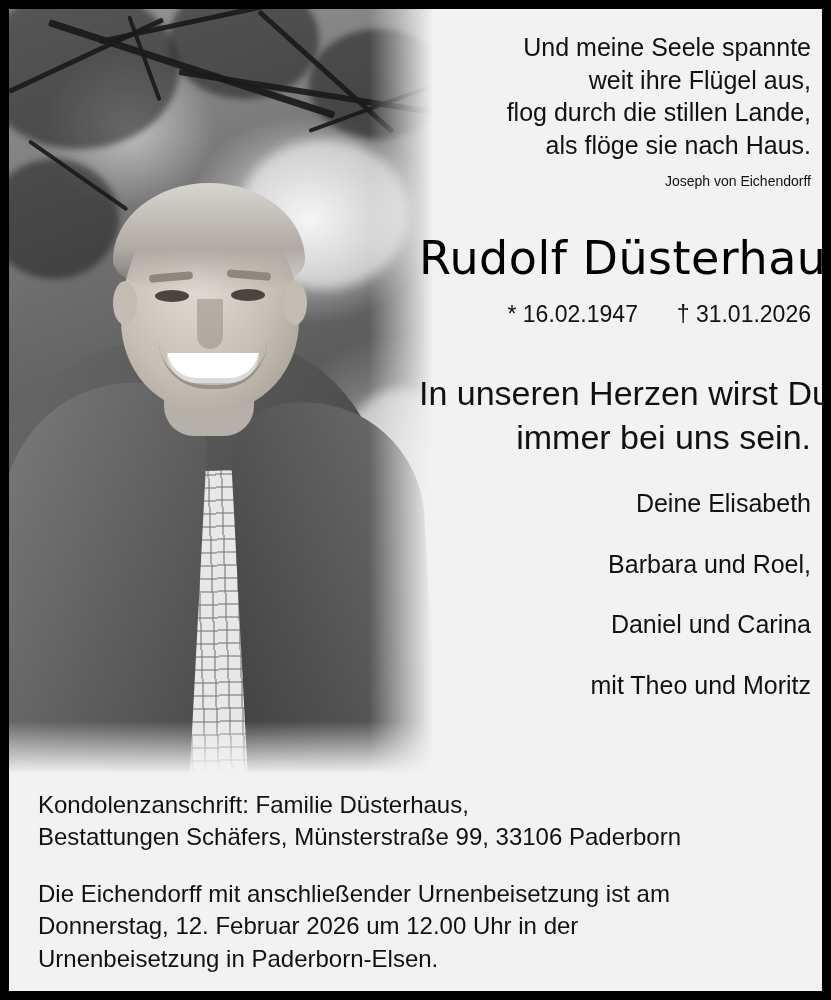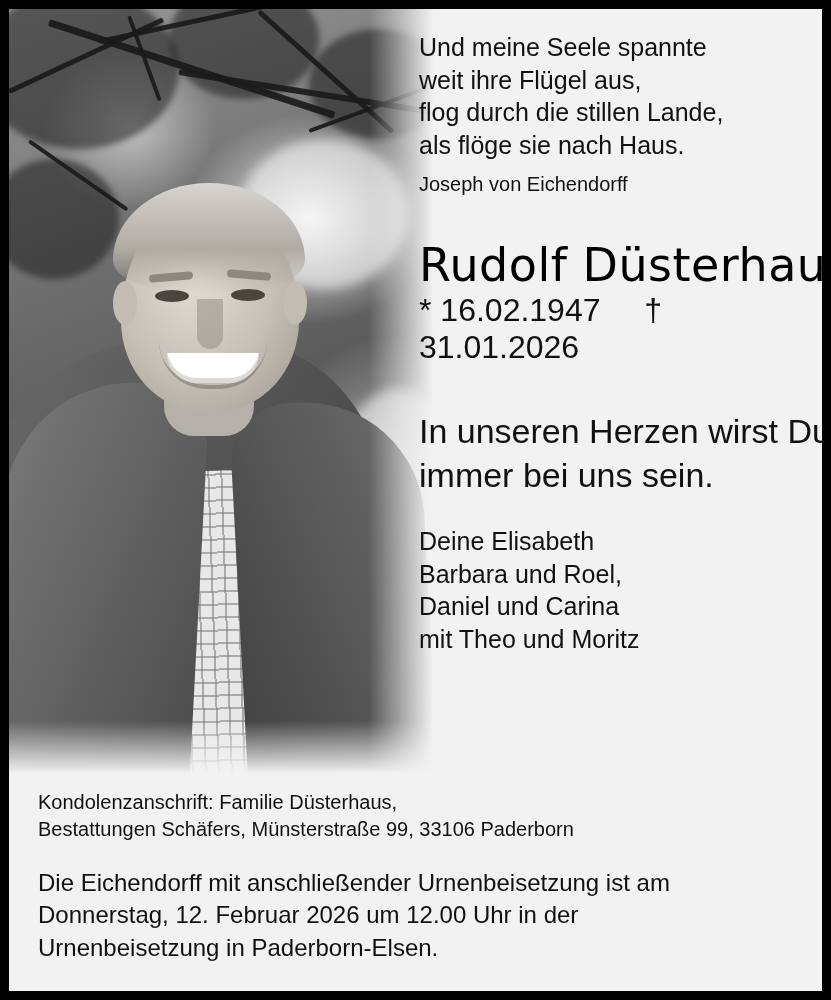--- a/index.html
+++ b/index.html
@@ -169,71 +169,72 @@
     position: absolute; left: 0; bottom: 0; width: 100%; height: 60px;
     background: linear-gradient(180deg, rgba(242,242,242,0) 0%, rgba(242,242,242,1) 88%);
   }
 
   
   .textcol {
     position: absolute;
     left: 410px;
     top: 22px;
     width: 392px;
-    text-align: left;
+    text-align: right;
     color: #111;
   }
   .verse {
     font-size: 25px;
     line-height: 1.3;
     color: #111;
   }
   .verse div { white-space: nowrap; }
   .verse-author {
     margin-top: 12px;
-    font-size: 20px;
+    font-size: 14px;
     color: #111;
   }
   .name {
     margin-top: 42px;
     font-size: 46px;
     font-family: "DejaVu Sans", sans-serif;
     font-weight: 400;
     letter-spacing: 0.5px;
     color: #000;
     white-space: nowrap;
   }
   .dates {
-    font-size: 32px;
+    margin-top: 16px;
+    font-size: 23px;
     color: #111;
   }
   .dates .sep { display: inline-block; width: 26px; }
   .memorial {
     margin-top: 44px;
     font-size: 34px;
     line-height: 1.28;
   }
   .memorial div { white-space: nowrap; }
   .family {
     margin-top: 28px;
     font-size: 25px;
     line-height: 1.3;
   }
-  .family div { white-space: nowrap; }
+  .family div { white-space: nowrap; margin-top: 28px; }
 
   
   .bottom {
     position: absolute;
     left: 29px;
     right: 24px;
     top: 780px;
     color: #111;
   }
   .condolence {
-    font-size: 20px;
+    font-size: 24px;
     line-height: 1.35;
   }
   .ceremony {
     margin-top: 24px;
     font-size: 24px;
     line-height: 1.35;
   }
 </style>
 </head>
 <body>

